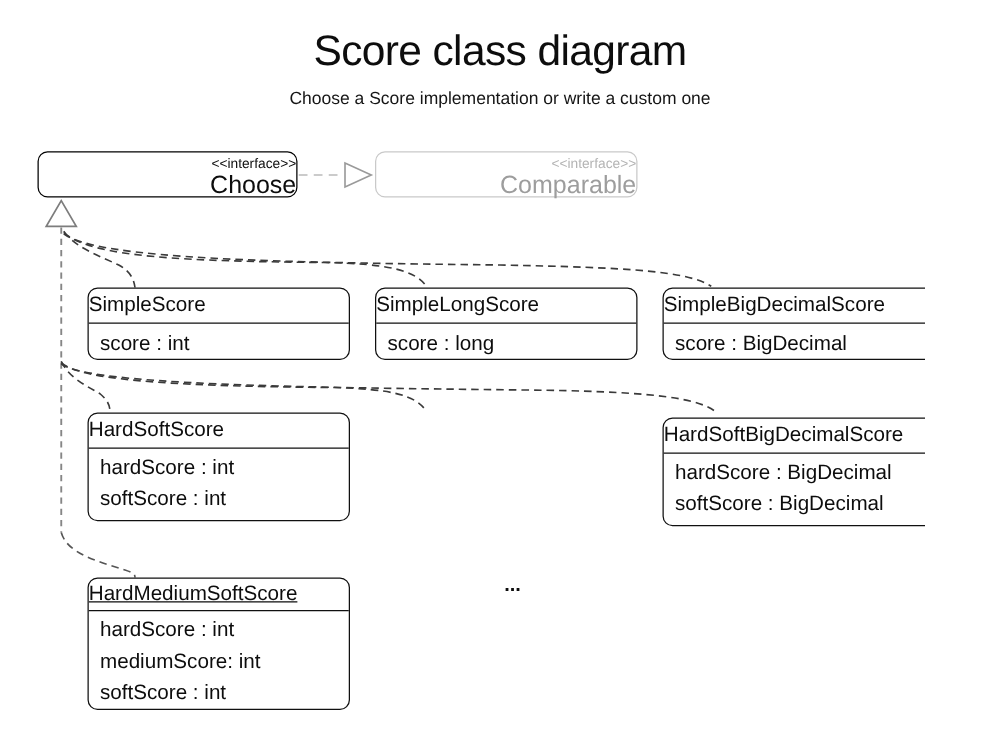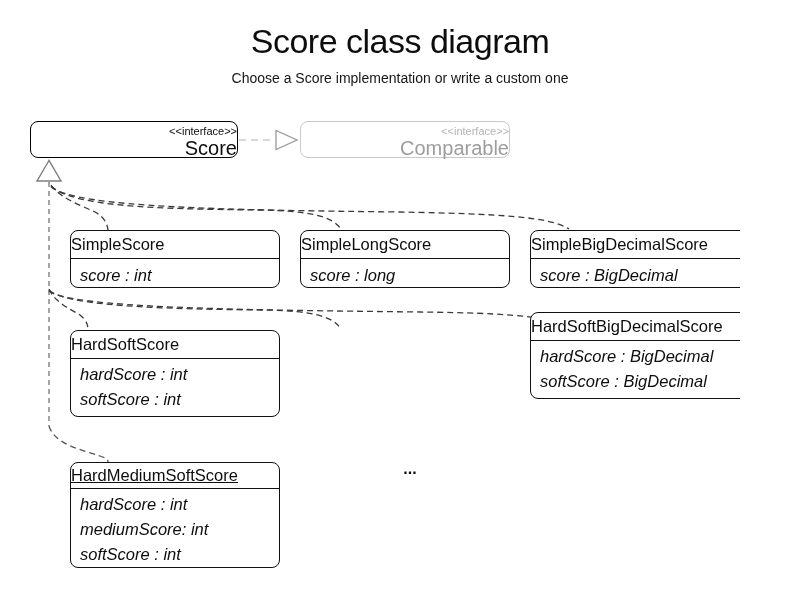--- a/index.html
+++ b/index.html
@@ -76,35 +76,35 @@
     box-sizing: border-box;
     height: 28px;
     line-height: 27px;
     border-bottom: 1.3px solid #101010;
     font-size: 16.5px;
     color: #0d0d0d;
     white-space: nowrap;
     overflow: hidden;
   }
   .row3 .class-title { height: 26px; line-height: 25px; text-decoration: underline; }
-  .class-attrs { padding: 3px 0 0 9px; font-style: italic; }
+  .class-attrs { padding: 3px 0 0 9px; }
   .attr {
     font-size: 16.5px;
     line-height: 25px;
     color: #0d0d0d;
     white-space: nowrap;
   }
   .row1 .attr { line-height: 27px; }
   
   .c-simple            { left: 70px;  top: 230px; width: 210px; height: 58px; }
   .c-simplelong        { left: 300px; top: 230px; width: 210px; height: 58px; }
   .c-simplebigdec      { left: 530px; top: 230px; width: 240px; height: 58px; }
   .c-hardsoft          { left: 70px;  top: 330px; width: 210px; height: 87px; }
   .c-hardsoftlong      { left: 304px; top: 330px; width: 206px; height: 87px; }
-  .c-hardsoftbigdec    { left: 530px; top: 312px; width: 240px; height: 87px; }
+  .c-hardsoftbigdec    { left: 530px; top: 334px; width: 240px; height: 87px; }
   .c-hardmediumsoft    { left: 70px;  top: 462px; width: 210px; height: 106px; }
   .ellipsis {
     position: absolute;
     left: 395px; top: 460px;
     width: 30px;
     text-align: center;
     font-size: 16px;
     font-weight: bold;
     color: #0d0d0d;
   }
@@ -132,21 +132,21 @@
     <path d="M 49 291 C 70 308, 240 310, 420 312 C 512 313, 556 317, 572 329" stroke="#3a3a3a" stroke-width="1.3" stroke-dasharray="6 4" fill="none"></path>
 
     <path d="M 49 426 C 54 444, 82 450, 100 456 C 106 458, 108 459, 108 462" stroke="#555555" stroke-width="1.3" stroke-dasharray="6 4" fill="none"></path>
   </svg>
 
   <h1 class="diagram-title">Score class diagram</h1>
   <div class="diagram-subtitle">Choose a Score implementation or write a custom one</div>
 
   <div class="iface iface-score">
     <div class="stereotype">&lt;&lt;interface&gt;&gt;</div>
-    <div class="iface-name">Score</div>
+    <div class="iface-name">Choose</div>
   </div>
 
   <div class="iface iface-comparable">
     <div class="stereotype">&lt;&lt;interface&gt;&gt;</div>
     <div class="iface-name">Comparable</div>
   </div>
 
   <div class="uml-class row1 c-simple">
     <div class="class-title">SimpleScore</div>
     <div class="class-attrs">

